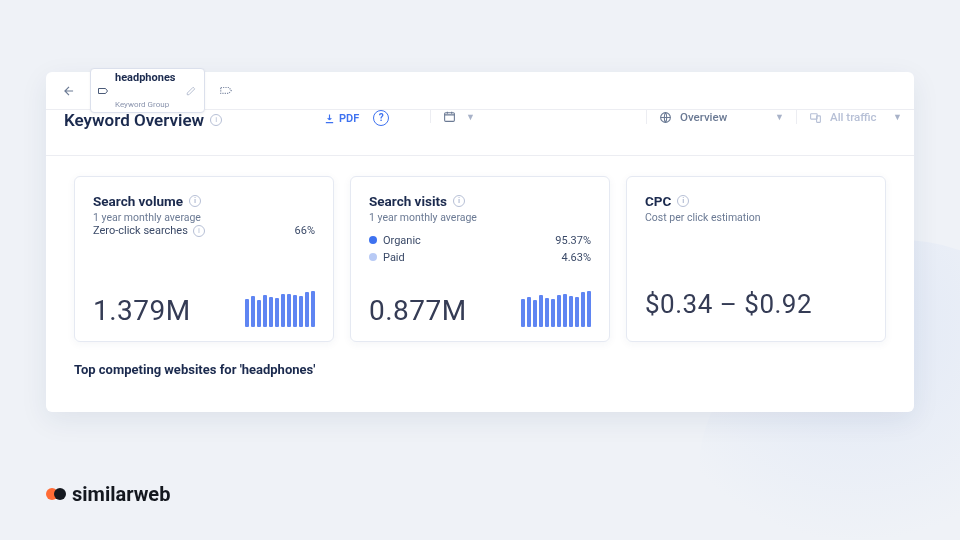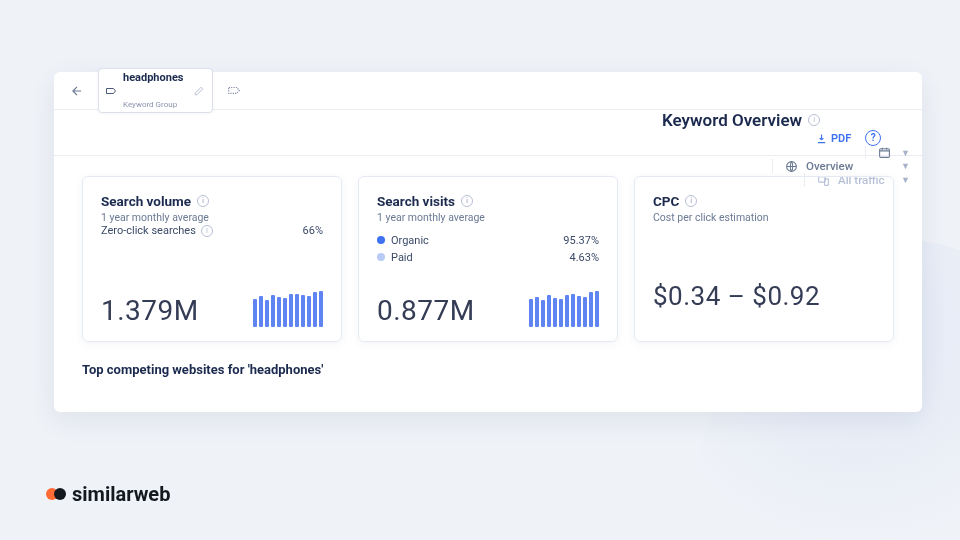--- a/index.html
+++ b/index.html
@@ -14,21 +14,21 @@
     position: absolute;
     right: -120px; bottom: -60px;
     width: 360px; height: 360px;
     background: radial-gradient(circle at 30% 30%, #d8e2f5 0%, #eff2f7 60%);
     transform: rotate(20deg);
     border-radius: 50% 40% 60% 30%;
     opacity: .6;
   }
   .panel {
     position: absolute;
-    left: 54px; top: 72px;
+    left: 46px; top: 72px;
     width: 868px; height: 340px;
     background: #fff;
     border-radius: 6px;
     box-shadow: 0 8px 28px rgba(30,50,90,.08);
     display: flex; flex-direction: column;
   }
   .topbar {
     height: 38px;
     border-bottom: 1px solid #ecedf2;
     display: flex; align-items: center;
@@ -47,21 +47,21 @@
   .chip .ico { color: #4a5a78; }
   .chip-text { display:flex; flex-direction:column; line-height:1; }
   .chip-label { font-size:11px; font-weight:700; color:#1b2a4e; }
   .chip-sub { font-size:8px; color:#8a94ad; margin-top:18px; }
   .chip-edit { color:#a8b2c8; cursor:pointer; font-size:10px; margin-left:4px;}
   .filter-ico { color:#7d89a3; padding:4px; cursor:pointer; }
 
   .subbar {
     height: 46px;
     border-bottom: 1px solid #ecedf2;
-    display: flex; align-items: flex-end; flex-direction: column;
+    display: flex; align-items: flex-start;
   }
   .subbar .title-wrap {
     display:flex; align-items:center; gap:6px;
     padding-left: 18px;
     width: 278px;
   }
   .page-title { font-size:17px; font-weight:600; color:#1b2a4e; }
   .info-dot {
     width:12px;height:12px;border:1px solid #b7c0d6;border-radius:50%;
     font-size:8px; line-height:10px; text-align:center; color:#b7c0d6;
@@ -111,21 +111,21 @@
     display:flex; justify-content:space-between; align-items:center;}
   .legend-row + .legend-row { margin-top:4px; }
   .dot { width:8px;height:8px;border-radius:50%; display:inline-block; margin-right:6px;}
   .dot.organic{ background:#3e72f0;}
   .dot.paid{ background:#b8caf5;}
   .big-row { margin-top:auto; display:flex; justify-content:space-between; align-items:flex-end;}
   .big-number { font-size:28px; font-weight:400; color:#353c55; letter-spacing:.5px;}
   .spark { display:flex; gap:2px; align-items:flex-end; height:36px; }
   .spark .bar { width:4px; background:#5f85f2; border-radius:1px; }
   .cpc-range { font-size:26px; font-weight:400; color:#353c55; letter-spacing:.5px; }
-  .cpc-card .cpc-range { margin-top:auto; margin-bottom:16px;}
+  .cpc-card .cpc-range { margin-top:auto; margin-bottom:8px;}
 
   .bottom-line {
     padding: 6px 28px 0;
     font-size:13px; font-weight:700; color:#1b2a4e;
   }
 
   .logo {
     position:absolute; left:46px; bottom:34px;
     display:flex; align-items:center; gap:6px;
     font-size:20px; font-weight:700; color:#14181f;

